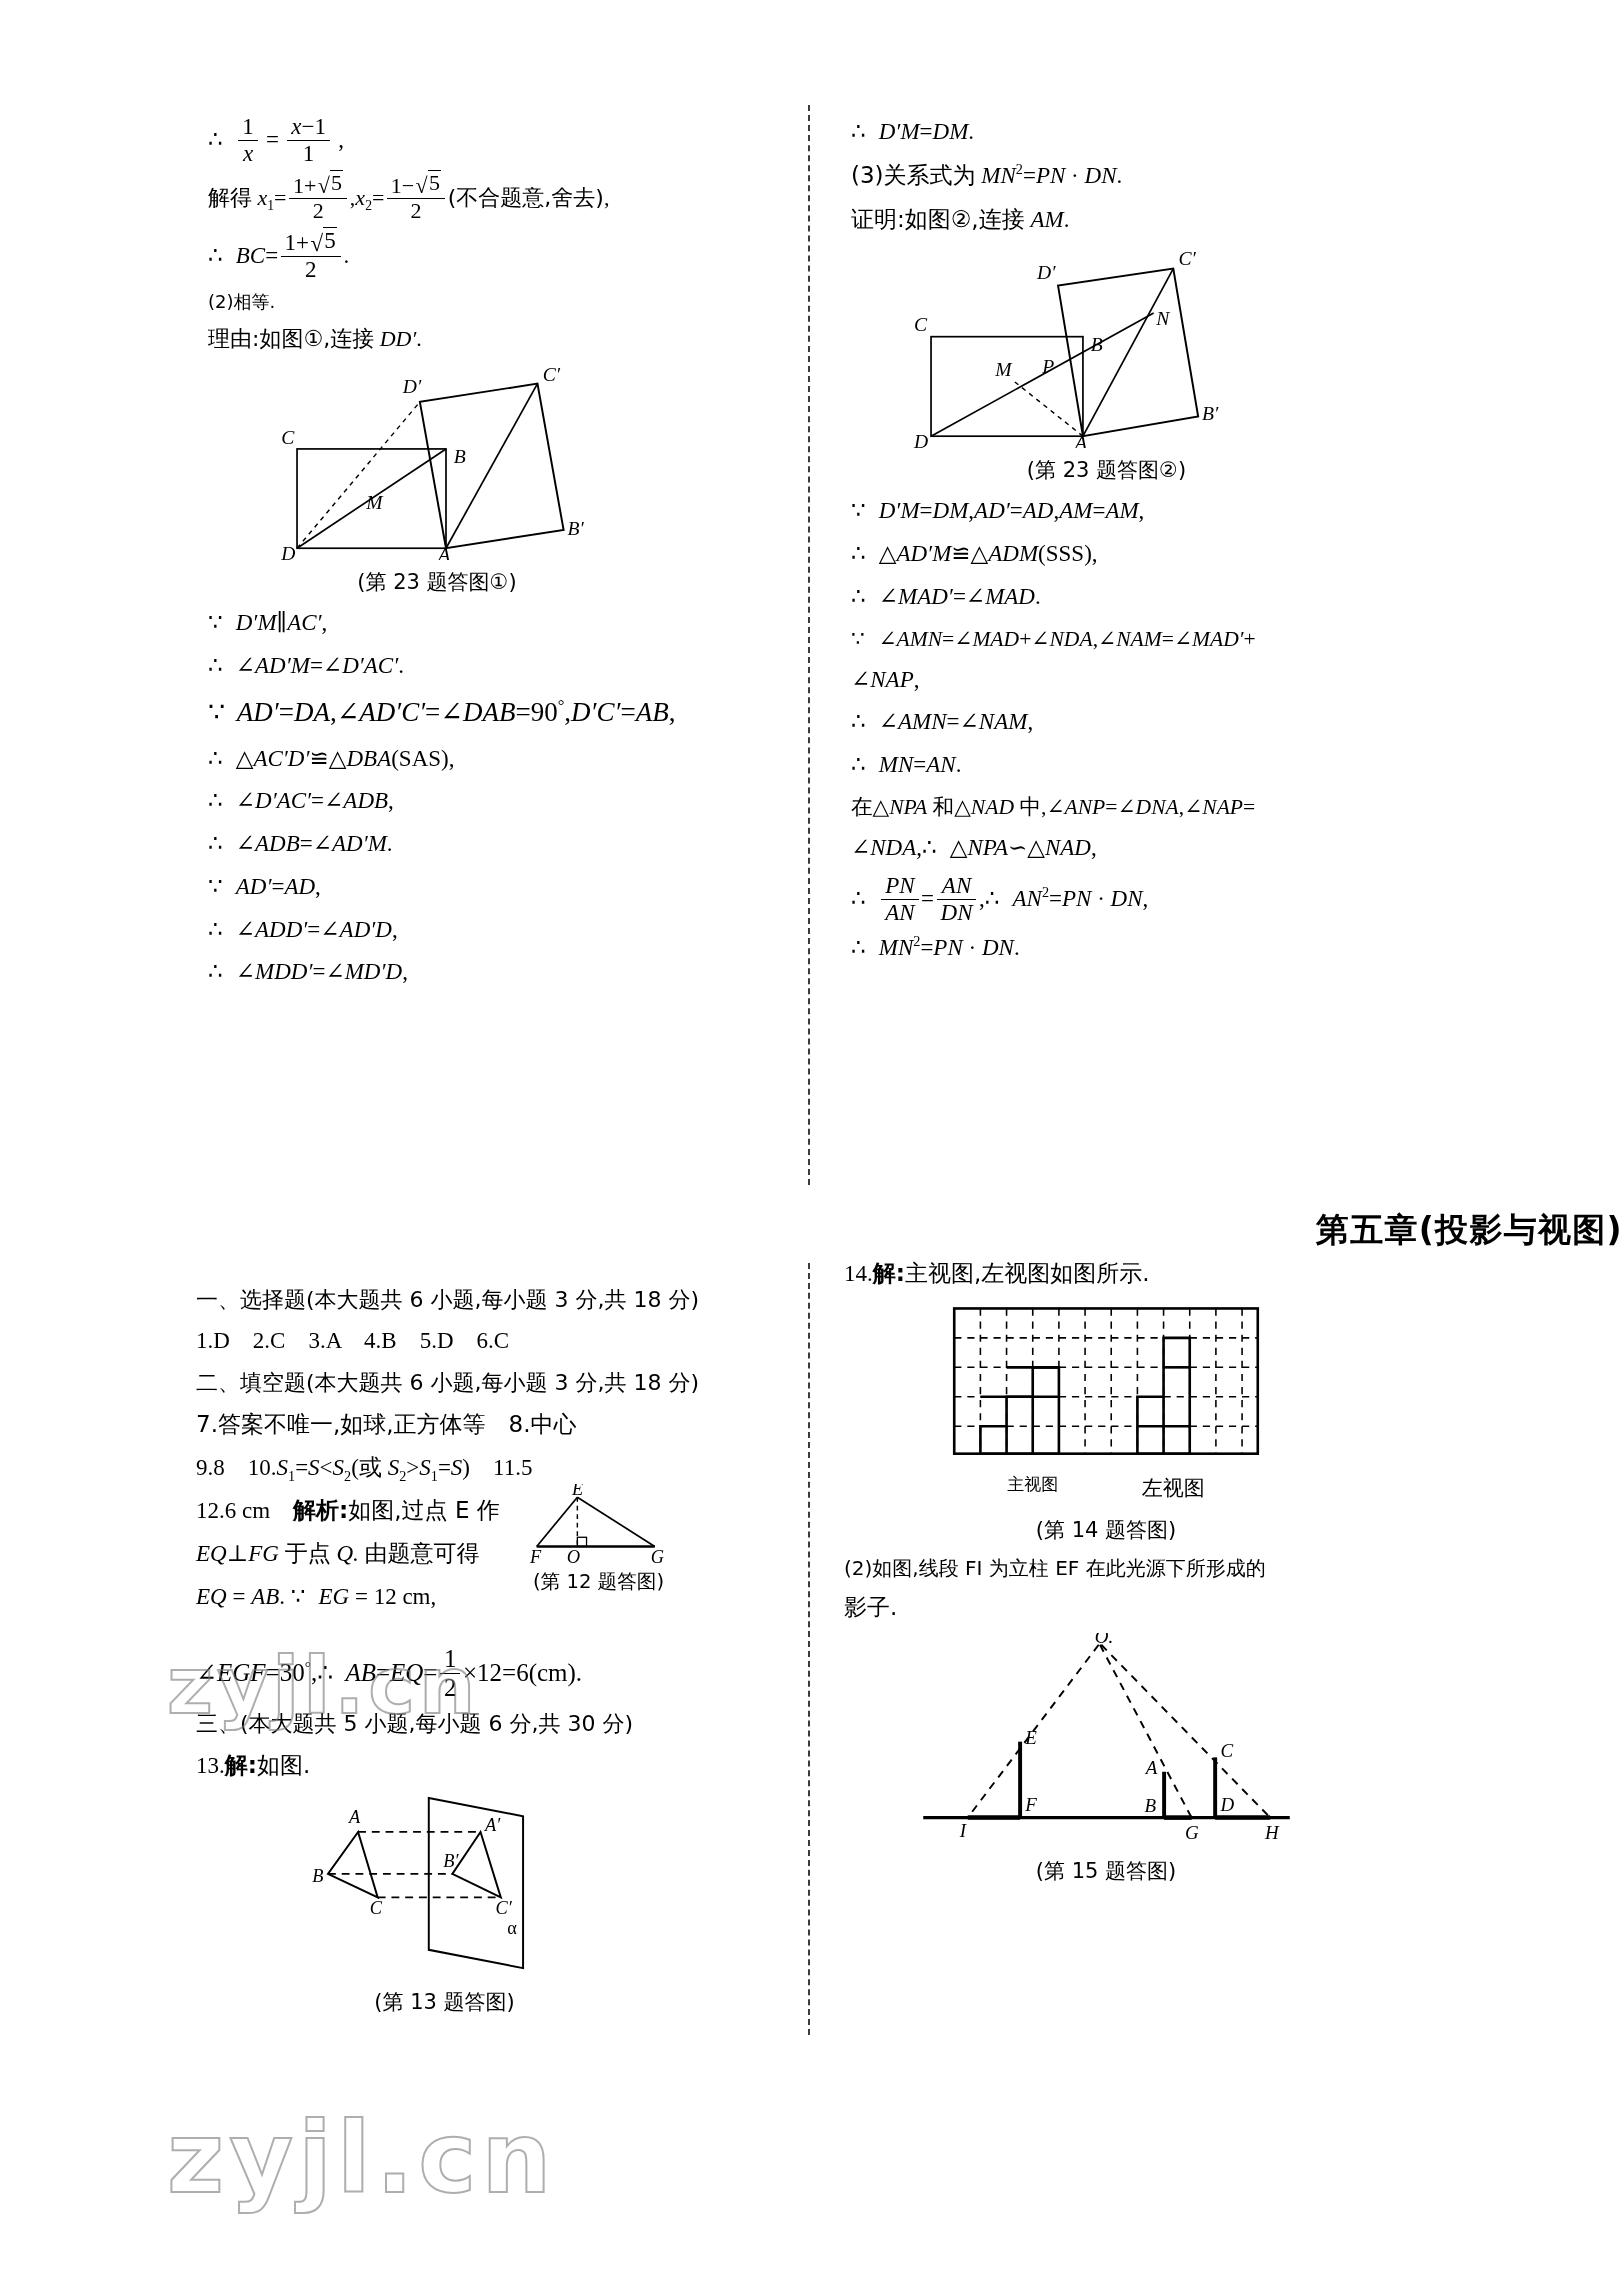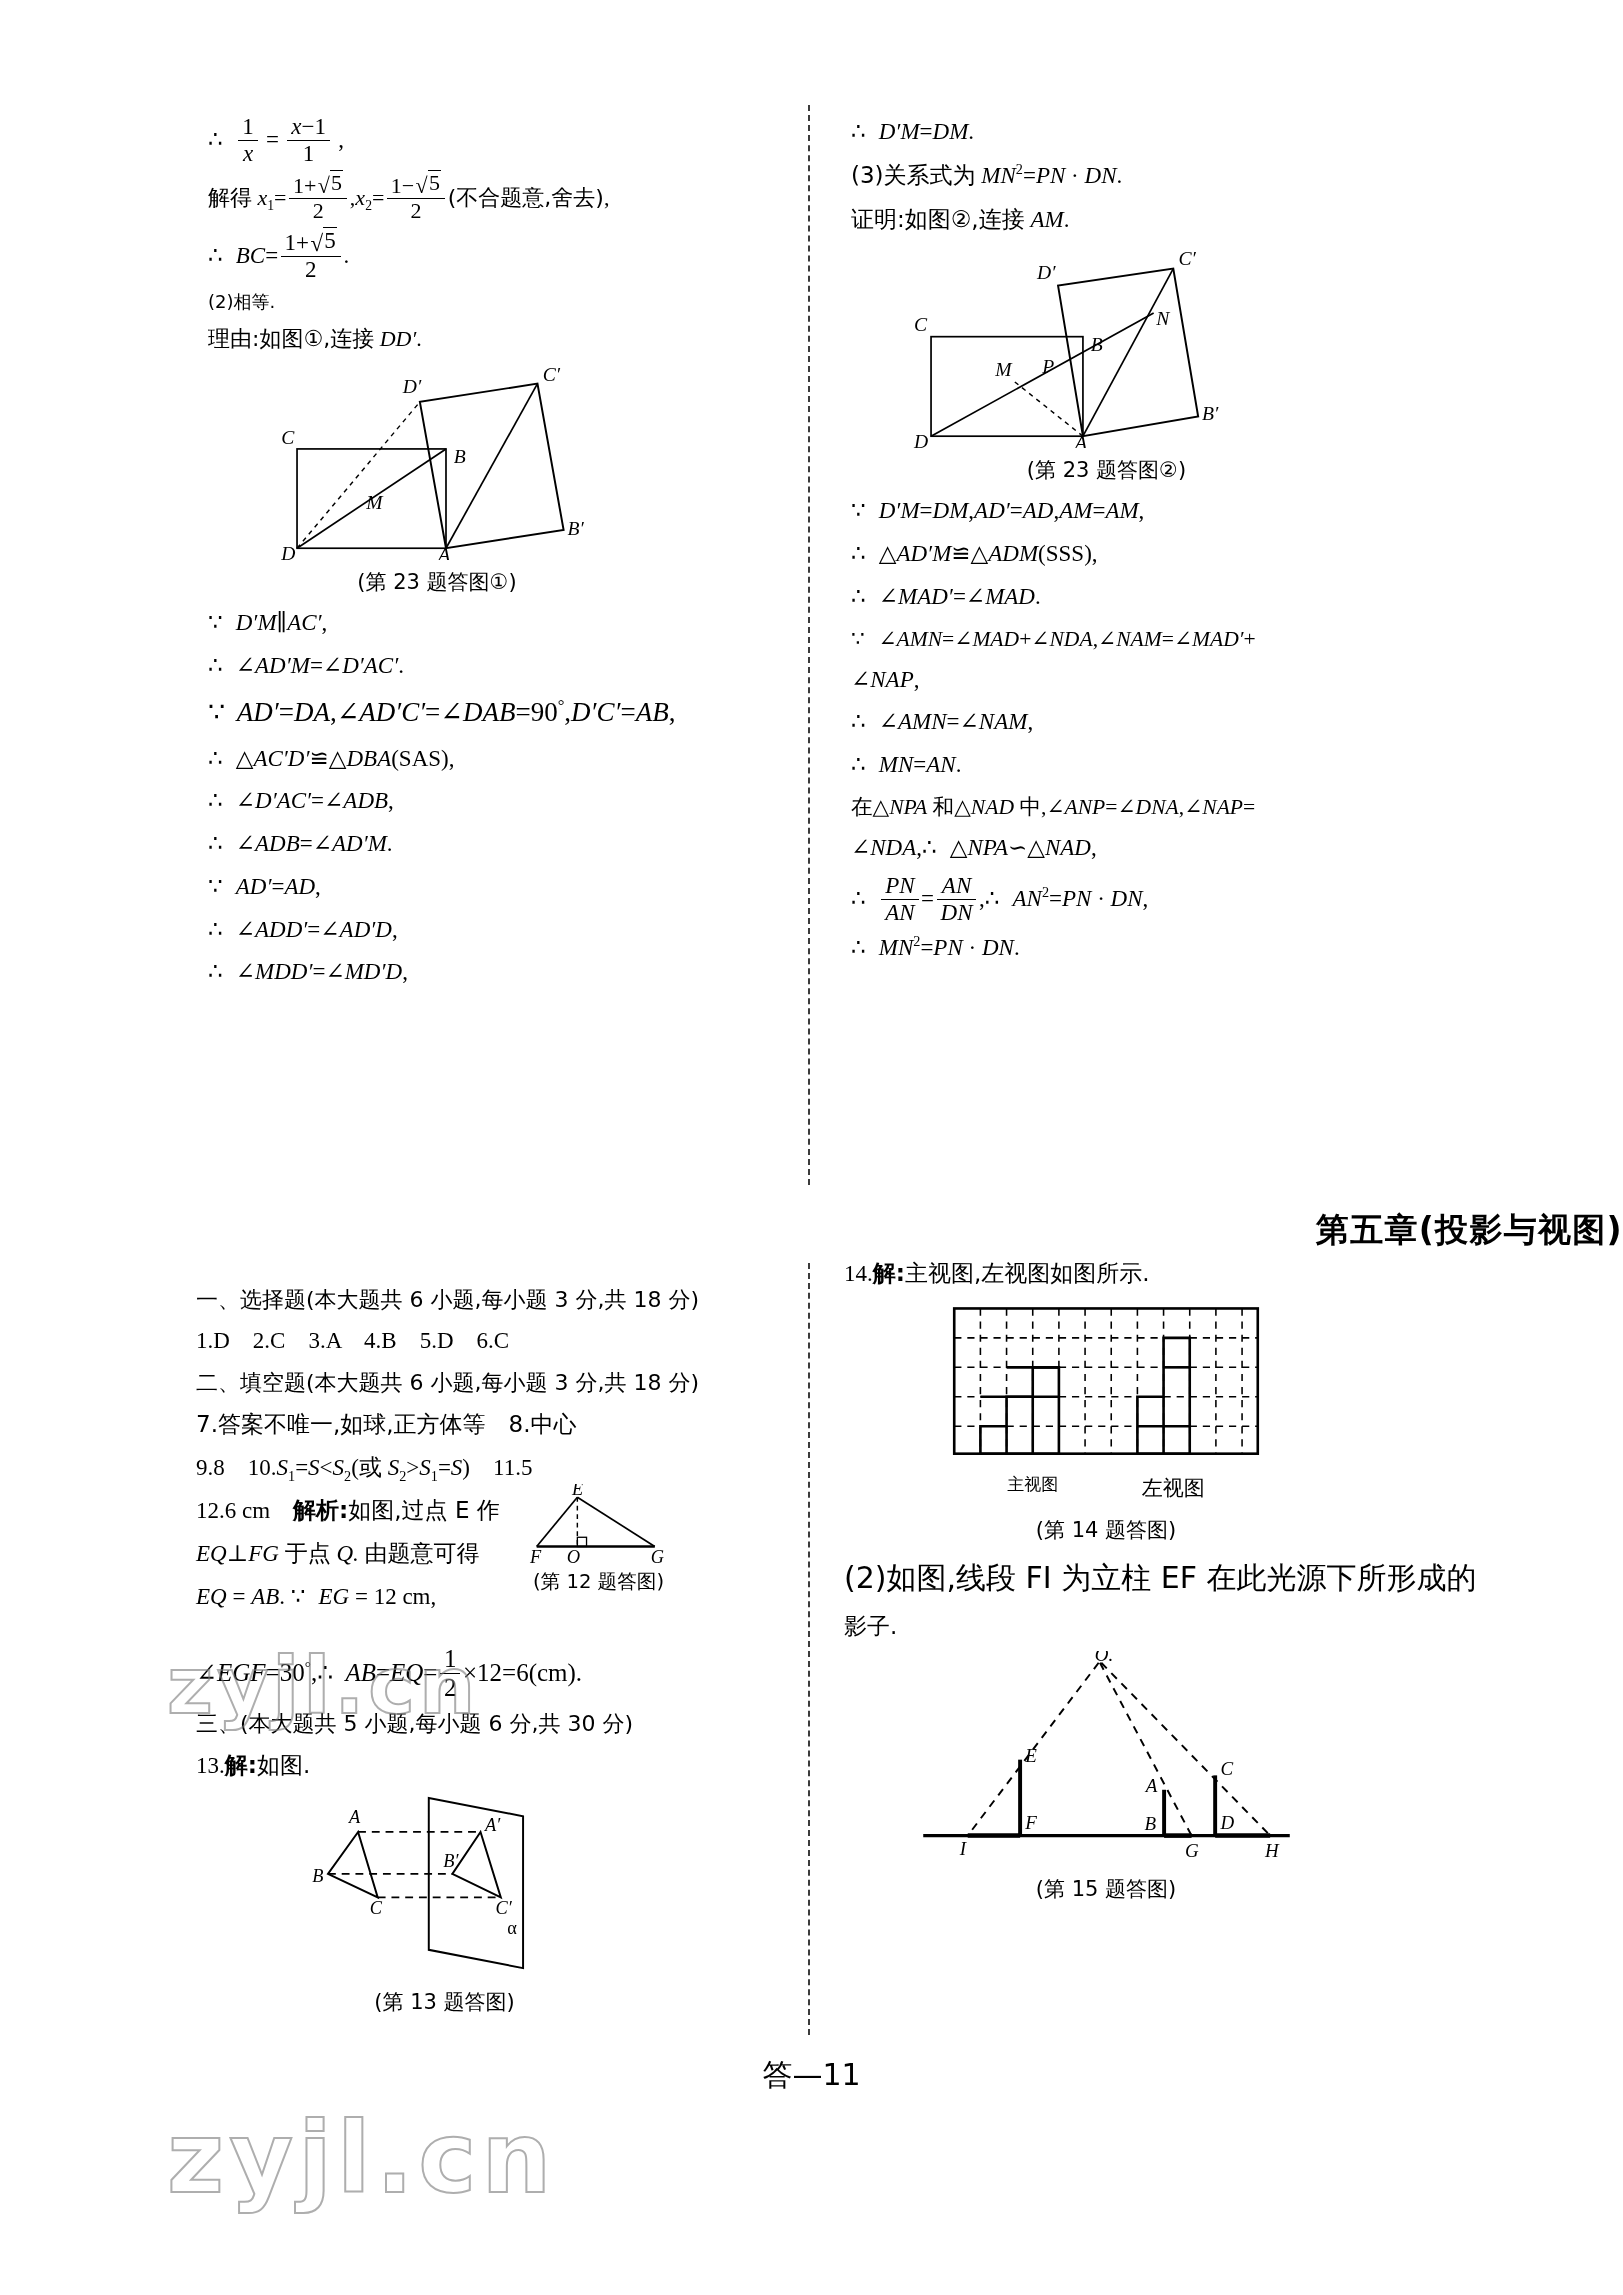--- a/index.html
+++ b/index.html
@@ -303,21 +303,21 @@
           <line x1="328" y1="98" x2="368" y2="98"></line>
         </g>
       </svg>
       <div style="display:flex;width:281px;justify-content:space-around;margin-top:1.3px;">
         <span class="cjk" style="font-size:17px">主视图</span>
         <span class="cjk" style="font-size:21px">左视图</span>
       </div>
       <div class="cap cjk" style="margin-top:3.9px;">(第 14 题答图)</div>
     </div>
 
-    <div class="line cjk" style="font-size:30px">(2)如图,线段 FI 为立柱 EF 在此光源下所形成的</div>
+    <div class="line cjk" style="font-size:20px">(2)如图,线段 FI 为立柱 EF 在此光源下所形成的</div>
     <div class="line cjk">影子.</div>
 
     <div class="figcenter" style="margin-top:3.9px;">
       <svg width="393" height="216" viewBox="0 0 600 330" style="font-size:35px">
 
         <line x1="20" y1="282" x2="580" y2="282" stroke="#000" stroke-width="5"></line>
 
         <g stroke="#000" stroke-width="3" stroke-dasharray="12,10" fill="none">
           <line x1="288" y1="18" x2="88" y2="282"></line>
           <line x1="290" y1="18" x2="430" y2="282"></line>
@@ -345,19 +345,18 @@
           <text x="474" y="272">D</text>
           <text x="76" y="312">I</text>
           <text x="420" y="314">G</text>
           <text x="542" y="314">H</text>
         </g>
       </svg>
       <div class="cap cjk">(第 15 题答图)</div>
     </div>
   </div>
 
-  <div class="pageno cjk">答—11</div>
 
   <div class="wm wm1">zyjl.cn</div>
   <div class="wm wm2">zyjl.cn</div>
 
 </div>
 
 
 </body></html>

